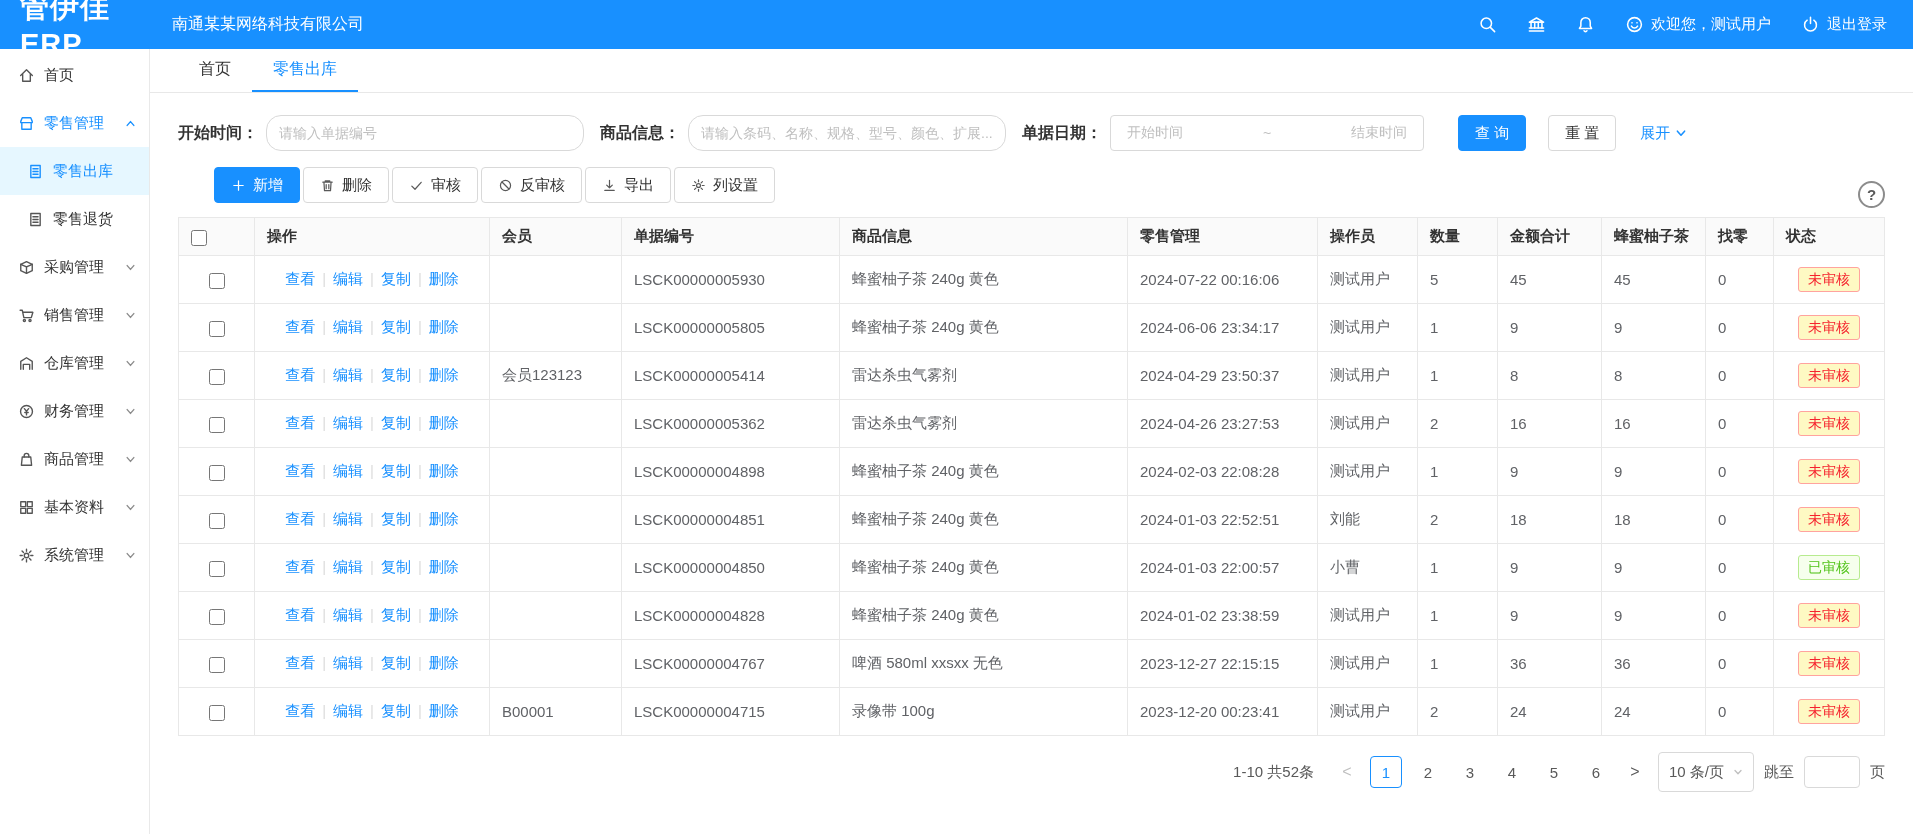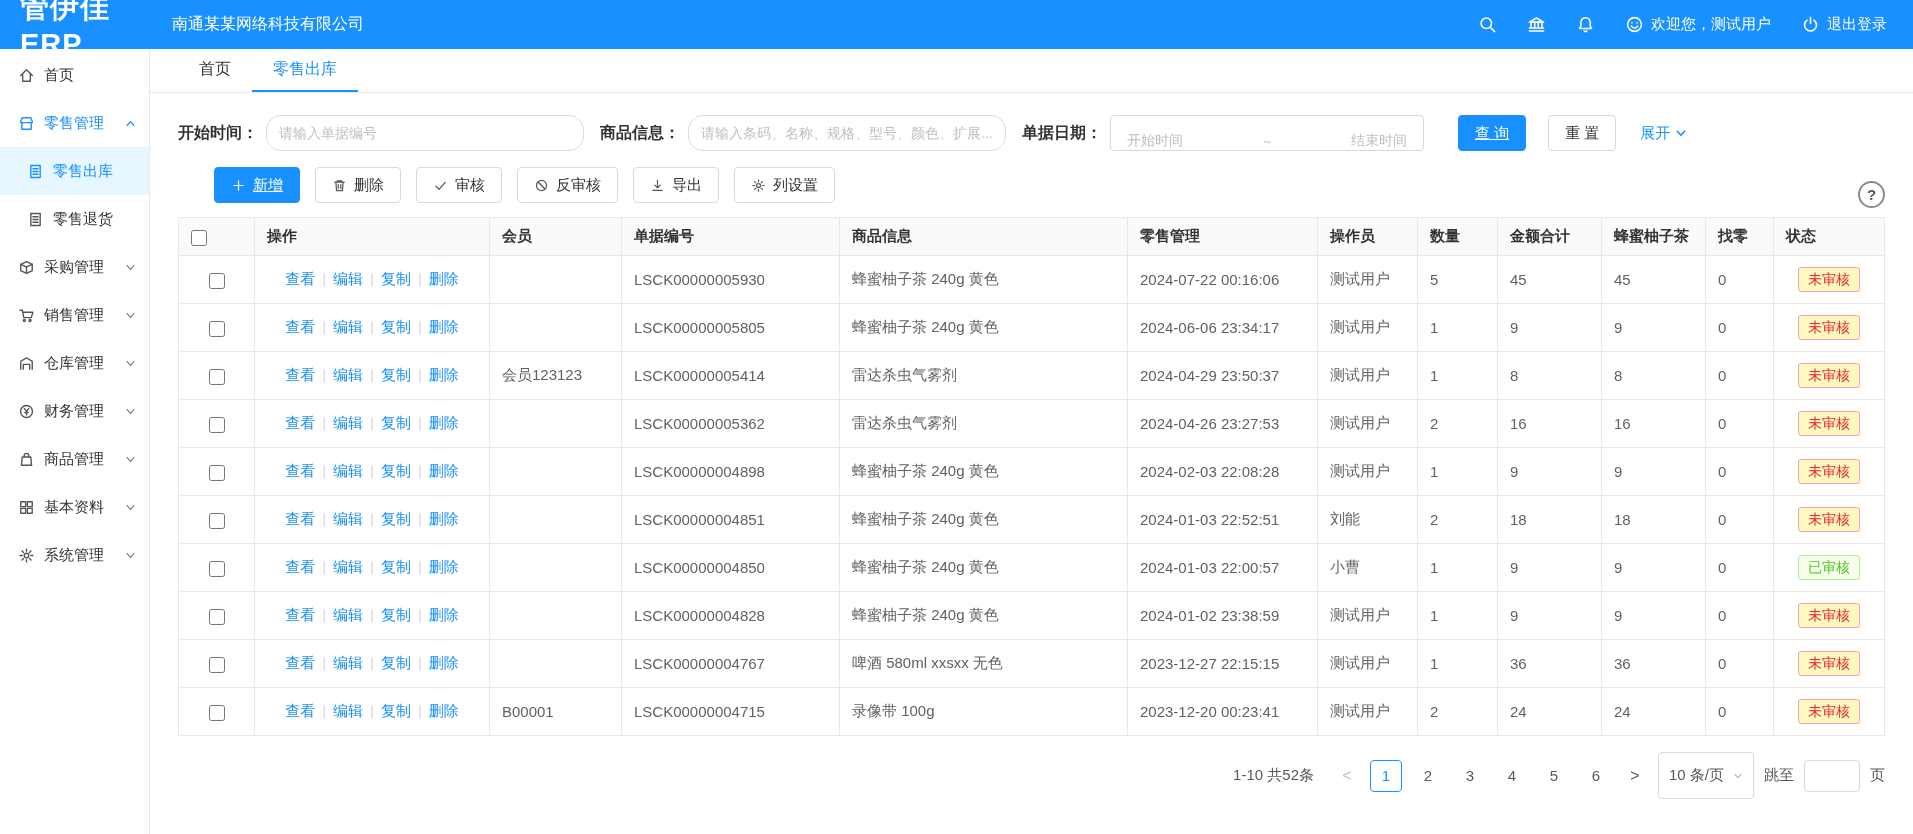--- a/index.html
+++ b/index.html
@@ -33,32 +33,32 @@
   .tab.active { color:var(--primary,#1890ff); border-bottom-color:var(--primary,#1890ff); }
   .content { padding:0 28px; position:relative; }
 
   
   .filters { display:flex; align-items:center; margin-top:22px; font-size:16px; }
   .fgroup { display:flex; align-items:center; }
   .fgroup + .fgroup { margin-left:16px; }
   .flabel { white-space:nowrap; font-weight:bold; color:#333; }
   .finput { width:318px; height:36px; border:1px solid #d9d9d9; border-radius:15px; padding:0 12px; font-size:14px; color:#be185d; margin-left:8px; font-family:inherit; outline:none; }
   .finput::placeholder { color:#bfbfbf; }
-  .daterange { width:314px; height:36px; border:1px solid #d9d9d9; border-radius:4px; display:flex; align-items:flex-end; justify-content:space-between; padding:0 16px; color:#bfbfbf; font-size:14px; margin-left:8px; cursor:text; }
+  .daterange { width:314px; height:36px; border:1px solid #d9d9d9; border-radius:4px; display:flex; align-items:center; justify-content:space-between; padding:0 16px; color:#bfbfbf; font-size:14px; margin-left:8px; cursor:text; }
   .btn { height:36px; border-radius:4px; border:1px solid #d9d9d9; background:#fff; font-size:15px; color:#333; padding:0 16px; cursor:pointer; display:inline-flex; align-items:center; gap:7px; font-family:inherit; white-space:nowrap; }
   .btn .bicon { width:15px; height:15px; display:inline-flex; color:#595959; }
-  .btn.primary { background:var(--primary,#1890ff); border-color:var(--primary,#1890ff); color:#fff;text-decoration:underline; }
+  .btn.primary { background:var(--primary,#1890ff); border-color:var(--primary,#1890ff); color:#fff; }
   .btn.primary .bicon { color:#fff; }
   .search-btn { margin-left:34px; }
   .reset-btn { margin-left:22px; }
   .expand-link { color:var(--primary,#1890ff); margin-left:24px; display:inline-flex; align-items:center; gap:5px; cursor:pointer; font-size:15px; }
   .expand-link .chev { width:12px; height:12px; display:inline-flex; }
 
   
-  .toolbar { display:flex; align-items:center; gap:15px; margin-top:16px;padding-left:36px; }
+  .toolbar { display:flex; align-items:center; gap:3px; margin-top:16px;padding-left:36px; }
   .help-circle { position:absolute; right:28px; top:66px; width:27px; height:27px; border-radius:50%; border:2px solid #8c8c8c; color:#595959; display:flex; align-items:center; justify-content:center; font-size:15px; font-weight:bold; cursor:pointer; background:#fff; }
 
   
   table.grid { width:100%; border-collapse:collapse; table-layout:fixed; margin-top:14px; }
   .grid th, .grid td { border:1px solid #e8e8e8; padding:0 12px; font-size:15px; white-space:nowrap; overflow:hidden; text-overflow:ellipsis; text-align:left; }
   .grid th { background:#fafafa; height:38px; color:#333; font-weight:bold; }
   .grid td { height:48px; color:#606266; background:#fff; }
   .col-check, td.col-check { text-align:center; }
   .col-op, td.col-op { text-align:center; }
   .col-status, td.col-status { text-align:center; }
@@ -70,21 +70,21 @@
   .badge.approved { color:var(--success,#52c41a); background:#f6ffed; border:1px solid #b7eb8f; }
 
   
   .pagination { display:flex; align-items:center; justify-content:flex-end; gap:10px; margin-top:16px; font-size:15px; color:#595959; }
   .pg-total { margin-right:10px; }
   .pg-pages { display:flex; align-items:center; gap:10px; }
   .pg-btn { min-width:32px; height:32px; display:flex; align-items:center; justify-content:center; border-radius:4px; border:1px solid transparent; background:none; color:#595959; font-size:15px; font-family:inherit; cursor:pointer; }
   .pg-btn.active { border-color:var(--primary,#1890ff); color:var(--primary,#1890ff); background:#fff; }
   .pg-arrow { width:26px; height:32px; display:flex; align-items:center; justify-content:center; cursor:pointer; font-size:16px; }
   .pg-arrow.disabled { color:#bfbfbf; }
-  .pg-size { height:47px; border:1px solid #d9d9d9; border-radius:4px; display:flex; align-items:center; gap:9px; padding:0 10px; cursor:pointer; background:#fff; }
+  .pg-size { height:40px; border:1px solid #d9d9d9; border-radius:4px; display:flex; align-items:center; gap:9px; padding:0 10px; cursor:pointer; background:#fff; }
   .pg-size .chev { width:10px; height:10px; display:inline-flex; color:#bfbfbf; }
   .pg-jump-input { width:56px; height:32px; border:1px solid #d9d9d9; border-radius:4px; outline:none; font-family:inherit; font-size:15px; padding:0 8px; }
 </style>
 </head>
 <body>
 
 <div class="app">
 
   <div class="header">
     <div class="logo">管伊佳ERP</div>

